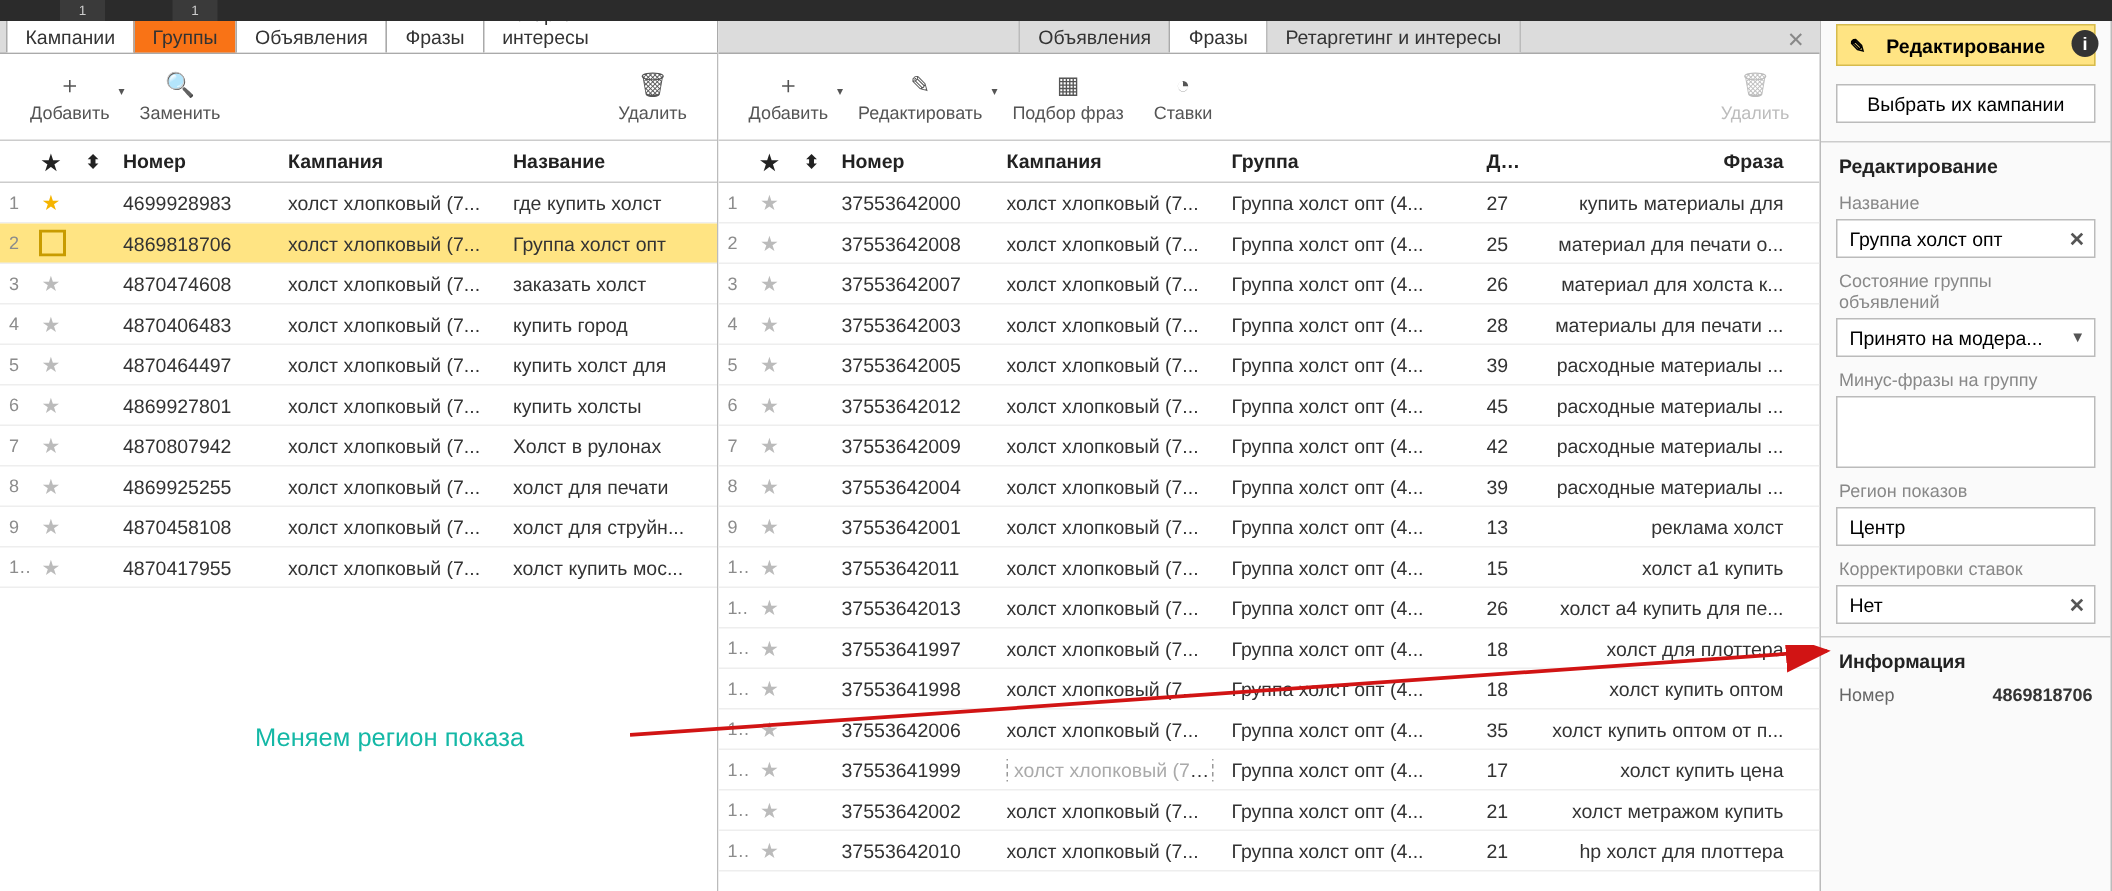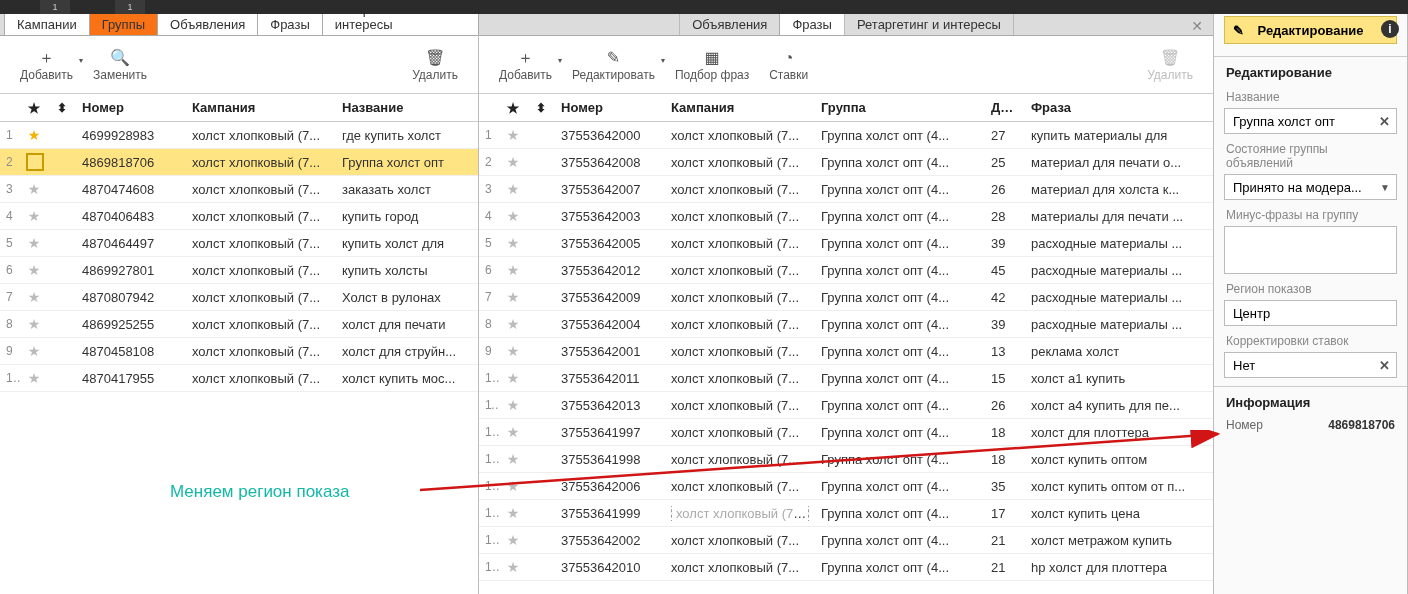--- a/index.html
+++ b/index.html
@@ -41,21 +41,21 @@
   .c-sort{width:28px;text-align:center;color:#777;font-size:12px;}
   
   .L .c-num{width:110px;}
   .L .c-camp{width:150px;}
   .L .c-name{width:140px;}
   
   .M .c-num{width:110px;}
   .M .c-camp{width:150px;}
   .M .c-grp{width:170px;}
   .M .c-len{width:40px;}
-  .M .c-phr{width:170px;}
+  .M .c-phr{width:170px;text-align:right;}
   
   .edit-btn{margin:16px 10px 6px 10px;height:28px;background:#ffe483;border:1px solid #d6bb4d;display:flex;align-items:center;justify-content:center;font-size:13px;font-weight:bold;cursor:pointer;position:relative;}
   .edit-btn .pen{position:absolute;left:8px;font-size:13px;}
   .info-ic{position:absolute;right:8px;top:20px;width:18px;height:18px;border-radius:9px;background:#333;color:#fff;font-size:12px;font-weight:bold;text-align:center;line-height:18px;}
   .r-label{font-size:13px;font-weight:bold;padding:6px 12px 4px;color:#222;}
   .r-sublabel{font-size:12px;color:#888;padding:6px 12px 2px;}
   .r-btn{margin:6px 10px;height:26px;border:1px solid #bbb;background:#fff;font-size:13px;display:flex;align-items:center;justify-content:center;cursor:pointer;}
   .r-sep{border-top:1px solid #ccc;margin:6px 0 2px;}
   .r-input{margin:2px 10px;height:26px;border:1px solid #bbb;background:#fff;font-size:13px;padding:0 22px 0 8px;display:flex;align-items:center;position:relative;}
   .r-input .x{position:absolute;right:6px;color:#555;cursor:pointer;font-weight:bold;font-size:13px;}
@@ -415,20 +415,21 @@
         </div>
     </div>
   </div>
 
   <div class="panel panel-right" style="position:relative;">
     <div class="edit-btn">
       <span class="pen">✎</span>
       <span>Редактирование</span>
     </div>
     <span class="info-ic">i</span>
+    <div class="r-btn">Выбрать их кампании</div>
     <div class="r-sep"></div>
     <div class="r-label">Редактирование</div>
     <div class="r-sublabel">Название</div>
     <div class="r-input">
       <span>Группа холст опт</span>
       <span class="x">✕</span>
     </div>
     <div class="r-sublabel">Состояние группы объявлений</div>
     <div class="r-input">
       <span>Принято на модера...</span>

